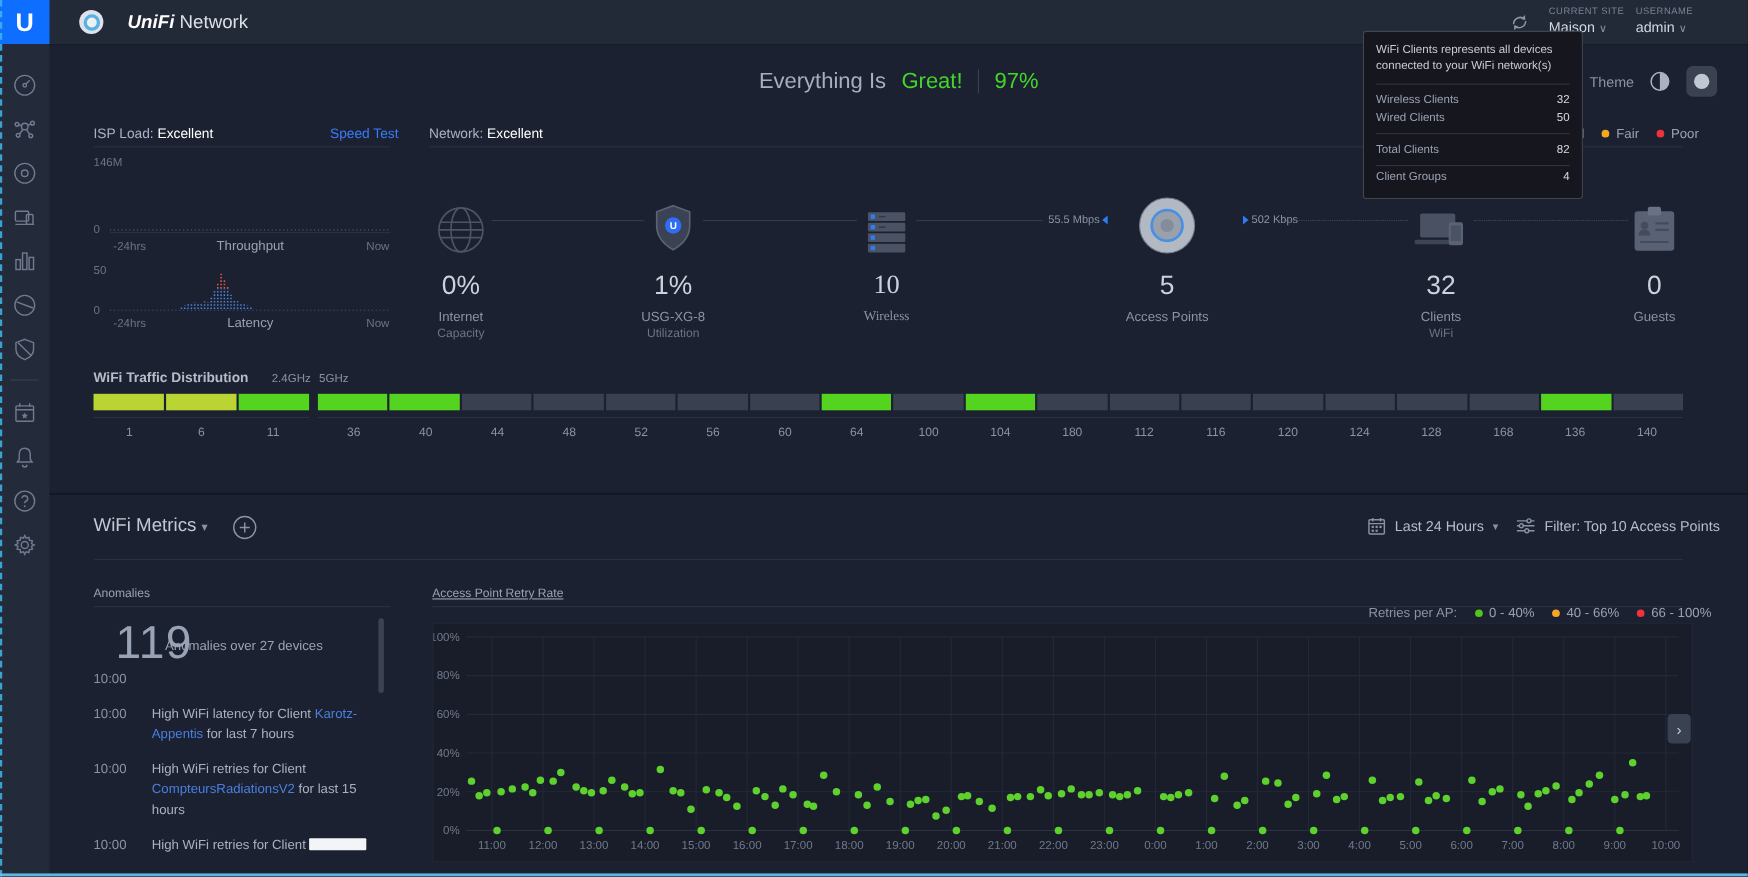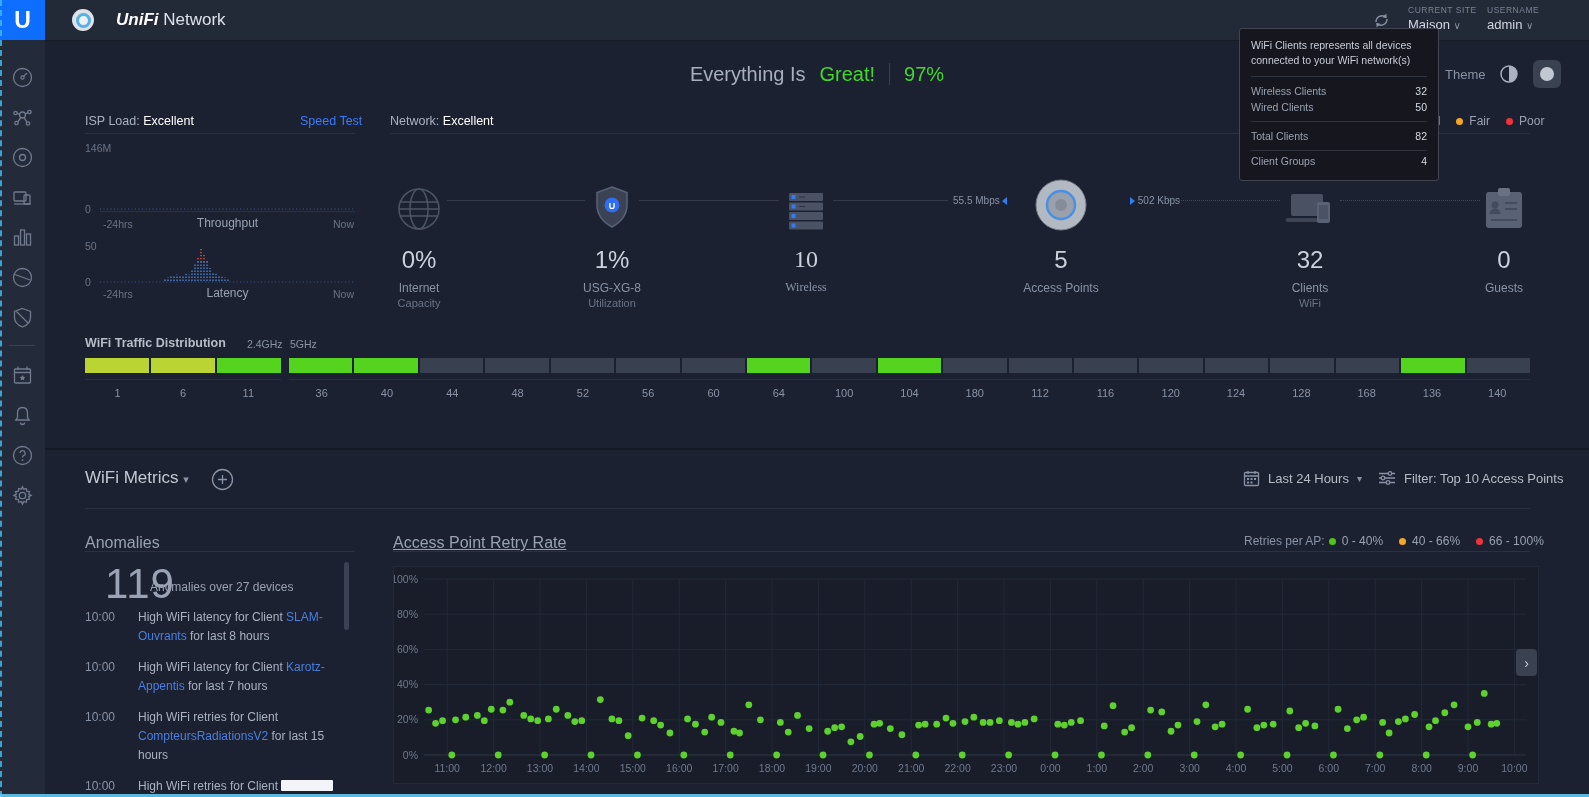--- a/index.html
+++ b/index.html
@@ -65,21 +65,21 @@
   
   .band{position:absolute;top:358px;height:15px;display:flex;gap:2px;}
   .seg{flex:1;}
   .seg.gray{background:#394050;} .seg.green{background:#55d41f;} .seg.yellow{background:#b9d433;}
   .bandlabels{position:absolute;top:379px;display:flex;border-top:1px solid #2b3140;padding-top:7px;}
   .bandlabels span{flex:1;text-align:center;font-size:11px;color:#8a93a6;}
   
   #wm-title{position:absolute;left:85px;top:468px;font-size:17px;color:#c3c9d4;cursor:pointer;}
   .icon-btn svg{stroke:#8a93a6;fill:none;stroke-width:1.3;}
   
-  .sec-title{font-size:16px;color:#9aa2b2;}
+  .sec-title{font-size:11px;color:#9aa2b2;}
   #anom-count{font-size:42px;font-weight:300;color:#9aa3b5;letter-spacing:1px;margin-left:20px;}
   .an-item{display:flex;margin-bottom:13px;font-size:12px;line-height:1.55;}
   .an-time{width:53px;flex:none;color:#8a93a6;}
   .an-text{width:218px;color:#aab1c0;}
   .redact{display:inline-block;background:#f2f4f7;height:11px;border-radius:1px;vertical-align:-1px;}
   #anom-scroll{position:absolute;left:344px;top:562px;width:5px;height:68px;background:#3b4254;border-radius:3px;cursor:pointer;}
   
   #plotbox{position:absolute;left:393px;top:566px;width:1144px;height:216px;background:#181d29;border:1px solid #232939;}
   #next-btn{position:absolute;left:1516px;top:649px;width:21px;height:27px;background:#3a4150;border-radius:4px;
     color:#c3c9d4;display:flex;align-items:center;justify-content:center;font-size:14px;cursor:pointer;}
@@ -500,38 +500,37 @@
   <div class="hline" style="left:85px;top:508px;width:1445px;"></div>
 
   <div class="abs sec-title" style="left:85px;top:534px;">Anomalies</div>
   <div class="hline" style="left:85px;top:551px;width:270px;"></div>
   <div class="abs" style="left:85px;top:560px;"><span id="anom-count">119</span></div>
   <div class="abs" style="left:150px;top:580px;font-size:12px;color:#9aa2b2;">Anomalies over 27 devices</div>
   <div id="anom-scroll"></div>
   <div id="anom-list" class="abs" style="left:85px;top:608px;width:272px;height:189px;overflow:hidden;">
       <div class="an-item">
         <div class="an-time">10:00</div>
-        <div class="an-text"><span>High WiFi latency for Client </span><span class="alink">SLAM-Ouvrants</span><span> for last 8 hours</span></div>
       </div>
       <div class="an-item">
         <div class="an-time">10:00</div>
         <div class="an-text"><span>High WiFi latency for Client </span><span class="alink">Karotz-Appentis</span><span> for last 7 hours</span></div>
       </div>
       <div class="an-item">
         <div class="an-time">10:00</div>
         <div class="an-text"><span>High WiFi retries for Client </span><span class="alink">CompteursRadiationsV2</span><span> for last 15 hours</span></div>
       </div>
       <div class="an-item">
         <div class="an-time">10:00</div>
         <div class="an-text"><span>High WiFi retries for Client </span><span class="redact" style="width: 52px;"></span></div>
       </div>
     </div>
 
   <div class="abs sec-title" style="left:393px;top:534px;text-decoration:underline;">Access Point Retry Rate</div>
-  <div class="abs" style="left:1244px;top:534px;display:flex;gap:4px;align-items:flex-end;">
+  <div class="abs" style="left:1244px;top:550px;display:flex;gap:16px;align-items:flex-end;">
     <span style="font-size:12px;color:#8a93a6;">Retries per AP:</span>
     <span id="retry-legend-items" class="leg">
         <span class="it">
           <span class="dot" style="background: rgb(82, 196, 26);"></span>
           <span>0 - 40%</span>
         </span>
         <span class="it">
           <span class="dot" style="background: rgb(245, 166, 35);"></span>
           <span>40 - 66%</span>
         </span>

